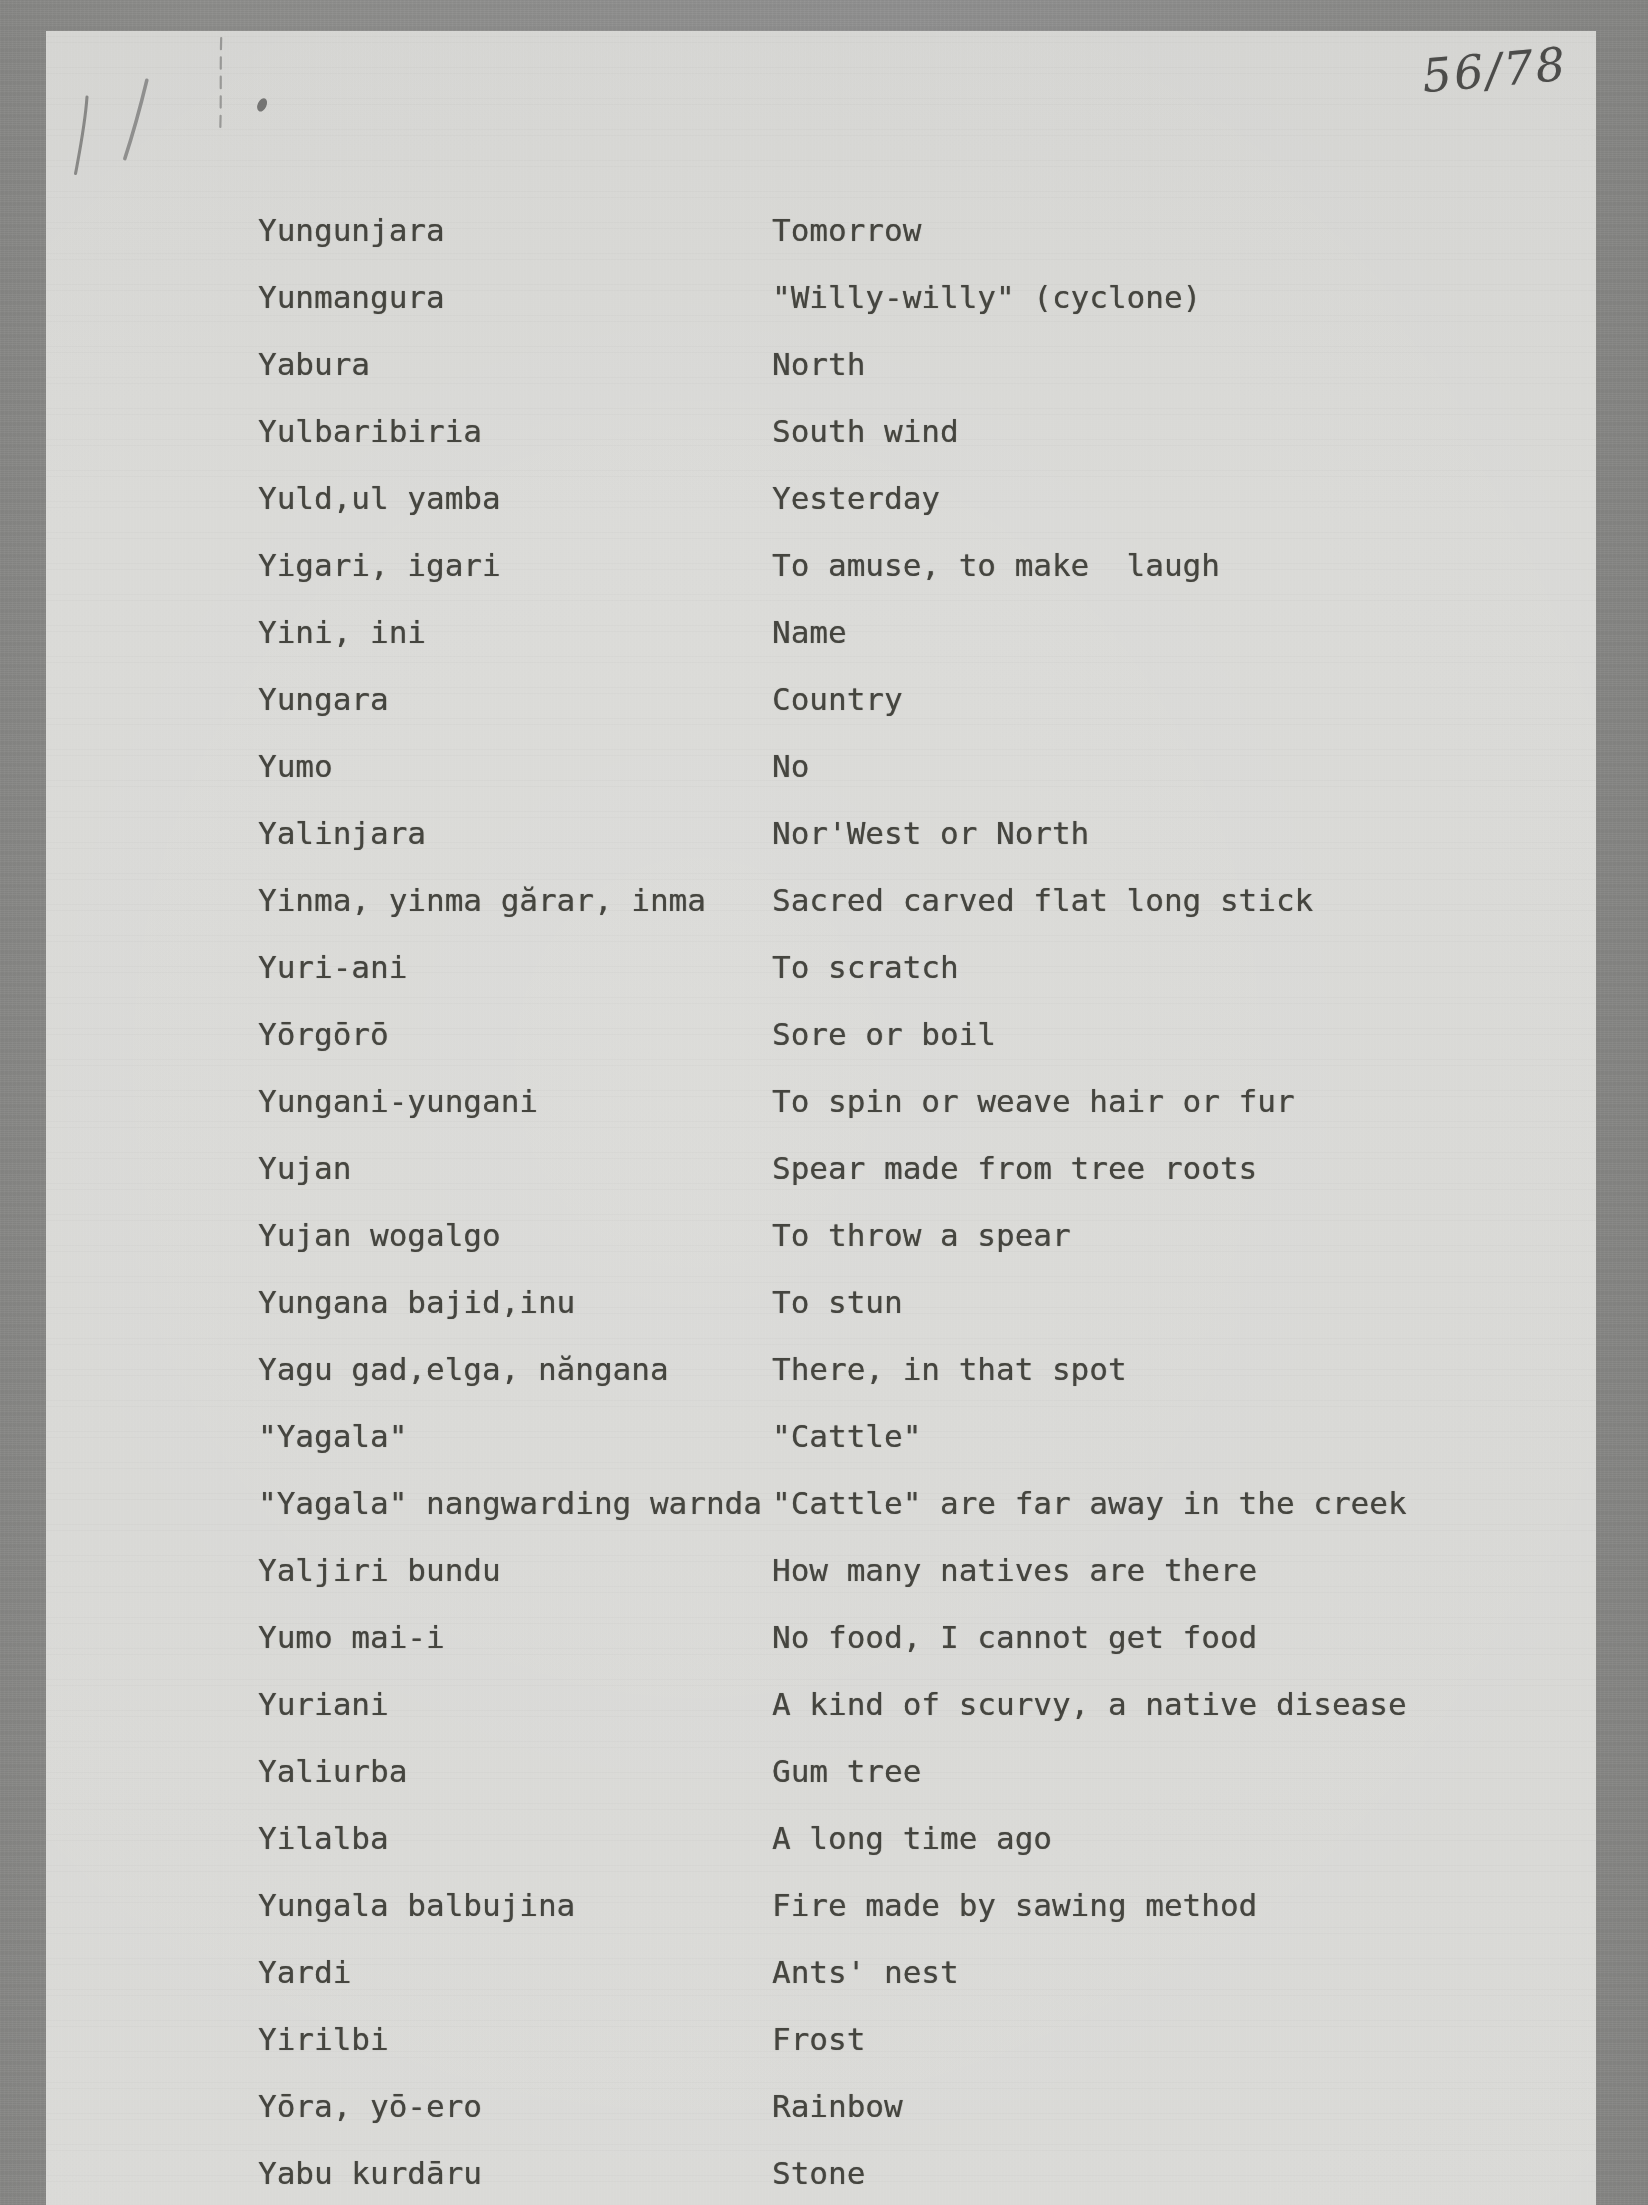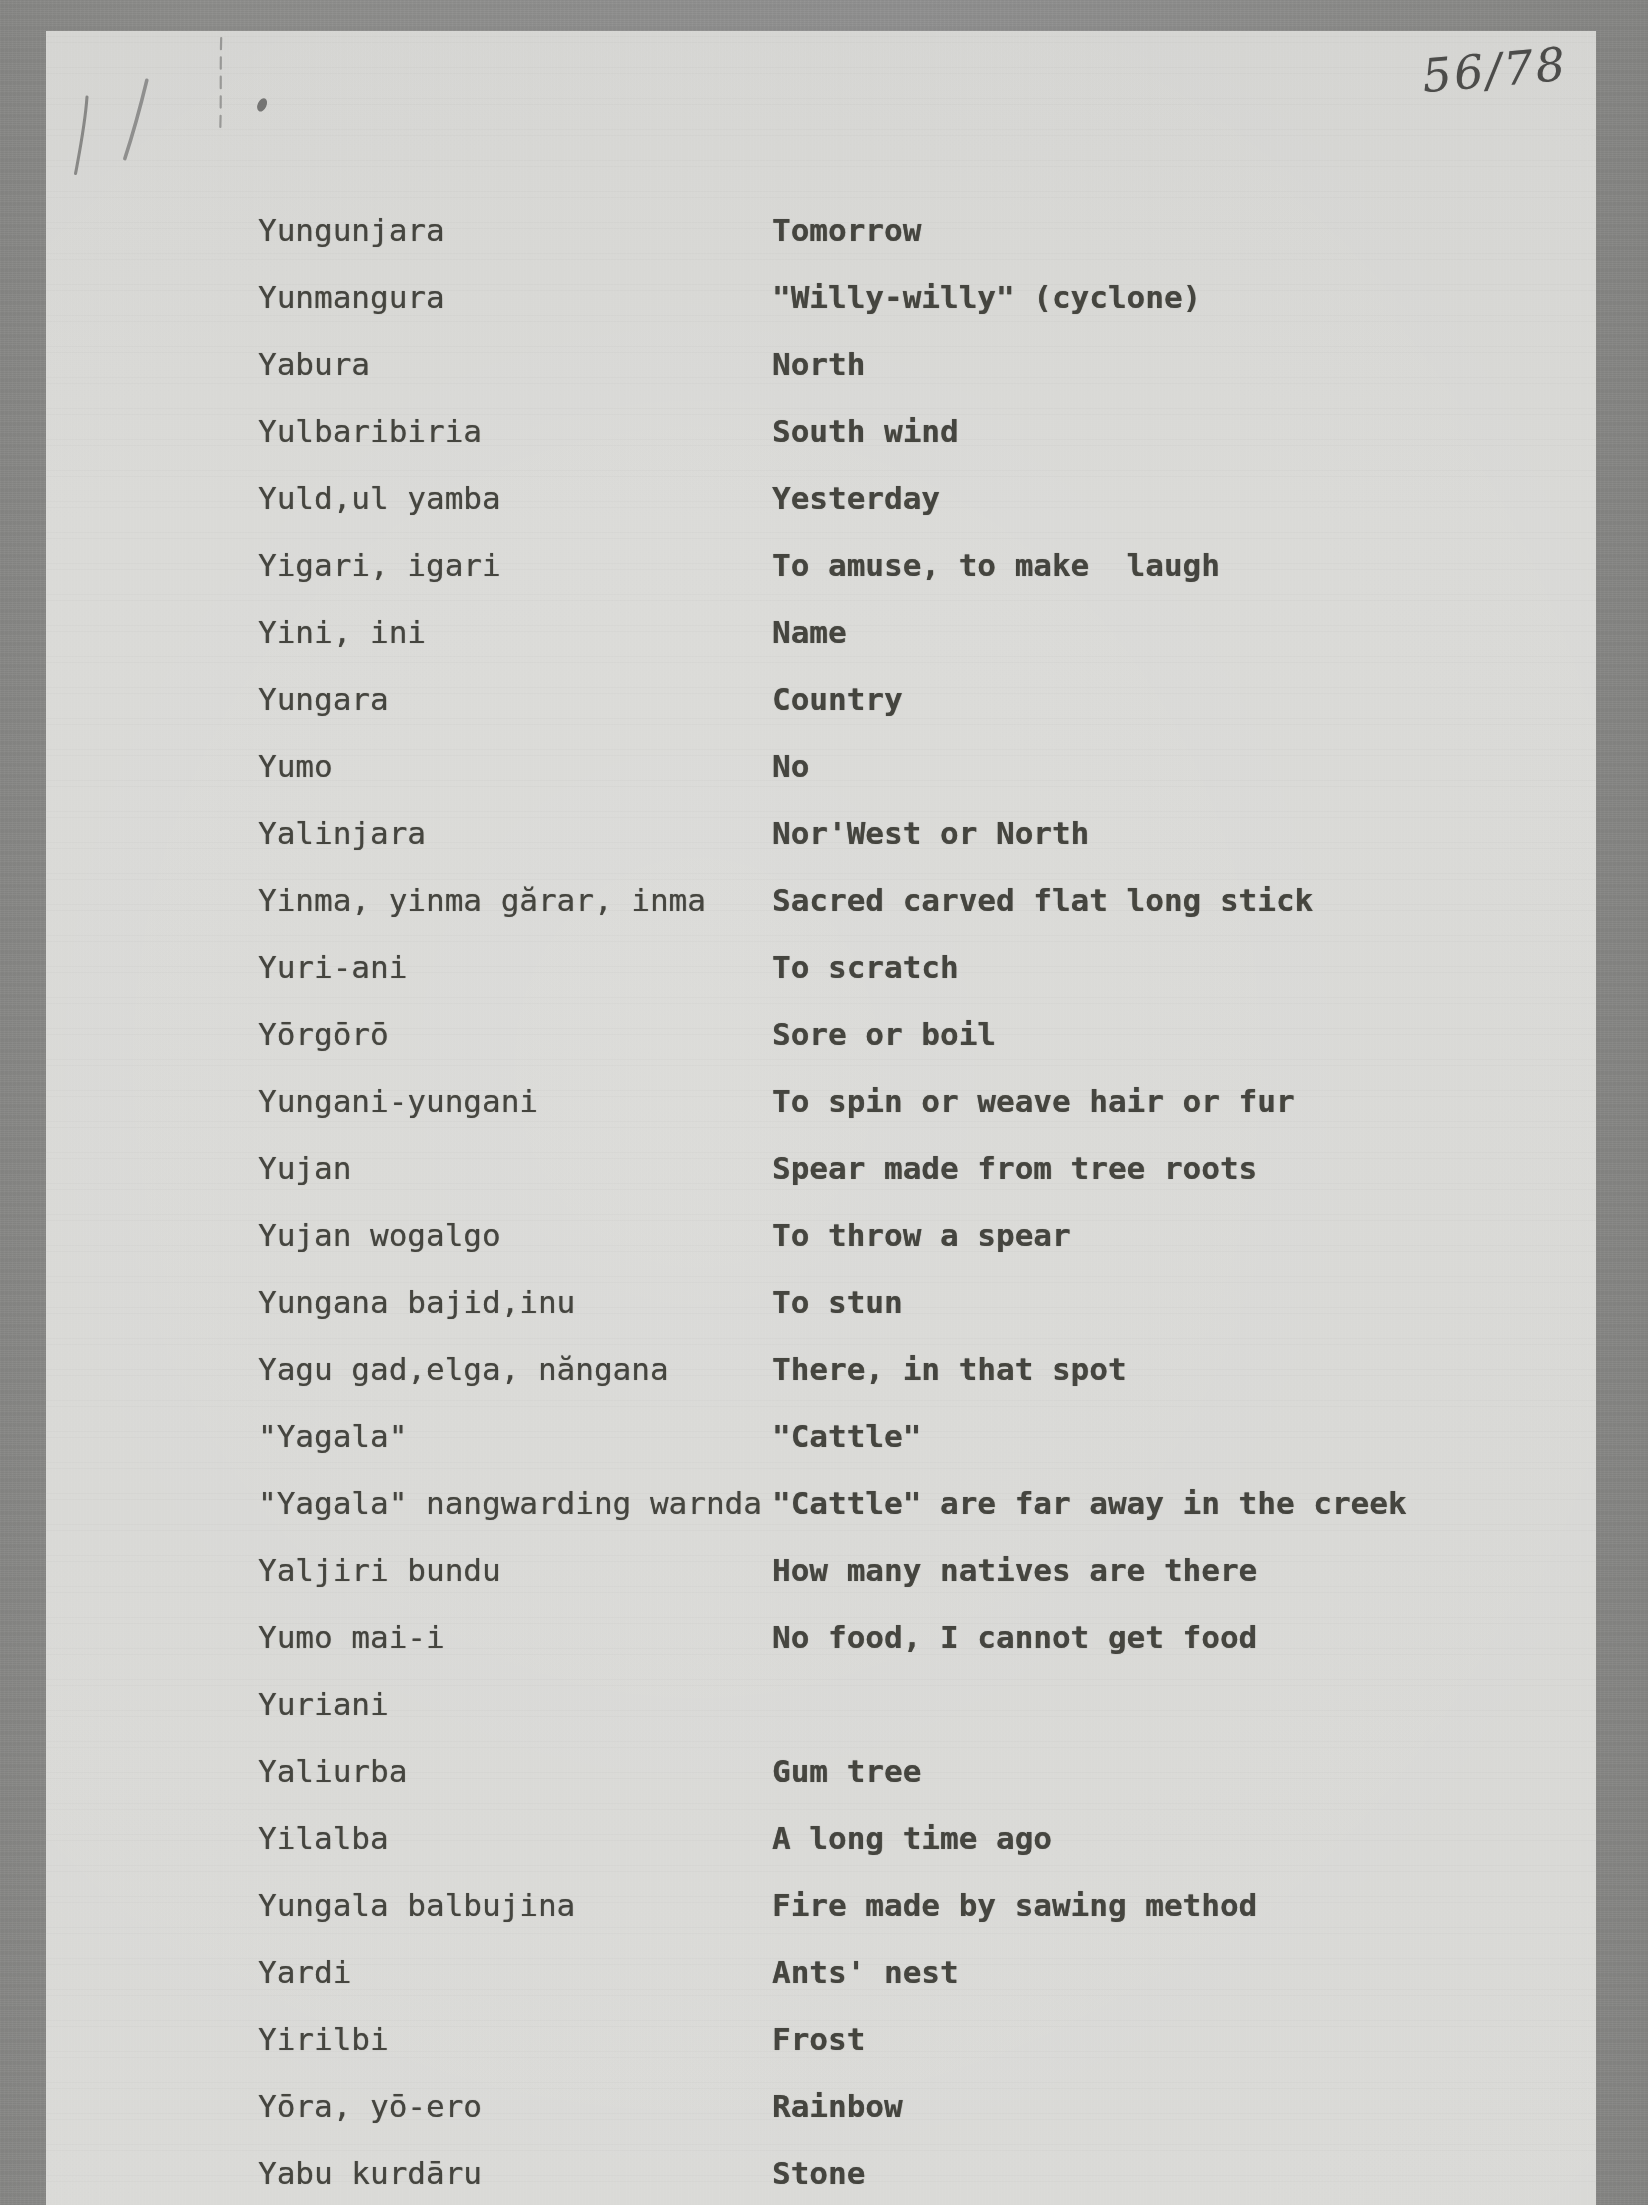--- a/index.html
+++ b/index.html
@@ -66,21 +66,20 @@
     white-space: pre;
     text-shadow: 0 0 0.9px rgba(70,70,64,0.55), 0.4px 0.4px 0.4px rgba(70,70,64,0.25);
   }
   .native {
     display: inline-block;
     width: 514px;
     flex: 0 0 514px;
   }
   .english {
     display: inline-block;
-    font-weight: bold;
   }
   .page-number {
     position: absolute;
     left: 1376px; top: 12.3px;
     font-family: "DejaVu Serif", serif;
     font-style: italic;
     font-size: 46px;
     letter-spacing: 2.6px;
     color: #4c4c4a;
     transform: rotate(-5deg);
@@ -216,20 +215,21 @@
           <span class="typed english">How many natives are there</span>
         </div>
 
         <div class="row">
           <span class="typed native">Yumo mai-i</span>
           <span class="typed english">No food, I cannot get food</span>
         </div>
 
         <div class="row">
           <span class="typed native">Yuriani</span>
+          <span class="typed english">A kind of scurvy, a native disease</span>
         </div>
 
         <div class="row">
           <span class="typed native">Yaliurba</span>
           <span class="typed english">Gum tree</span>
         </div>
 
         <div class="row">
           <span class="typed native">Yilalba</span>
           <span class="typed english">A long time ago</span>

